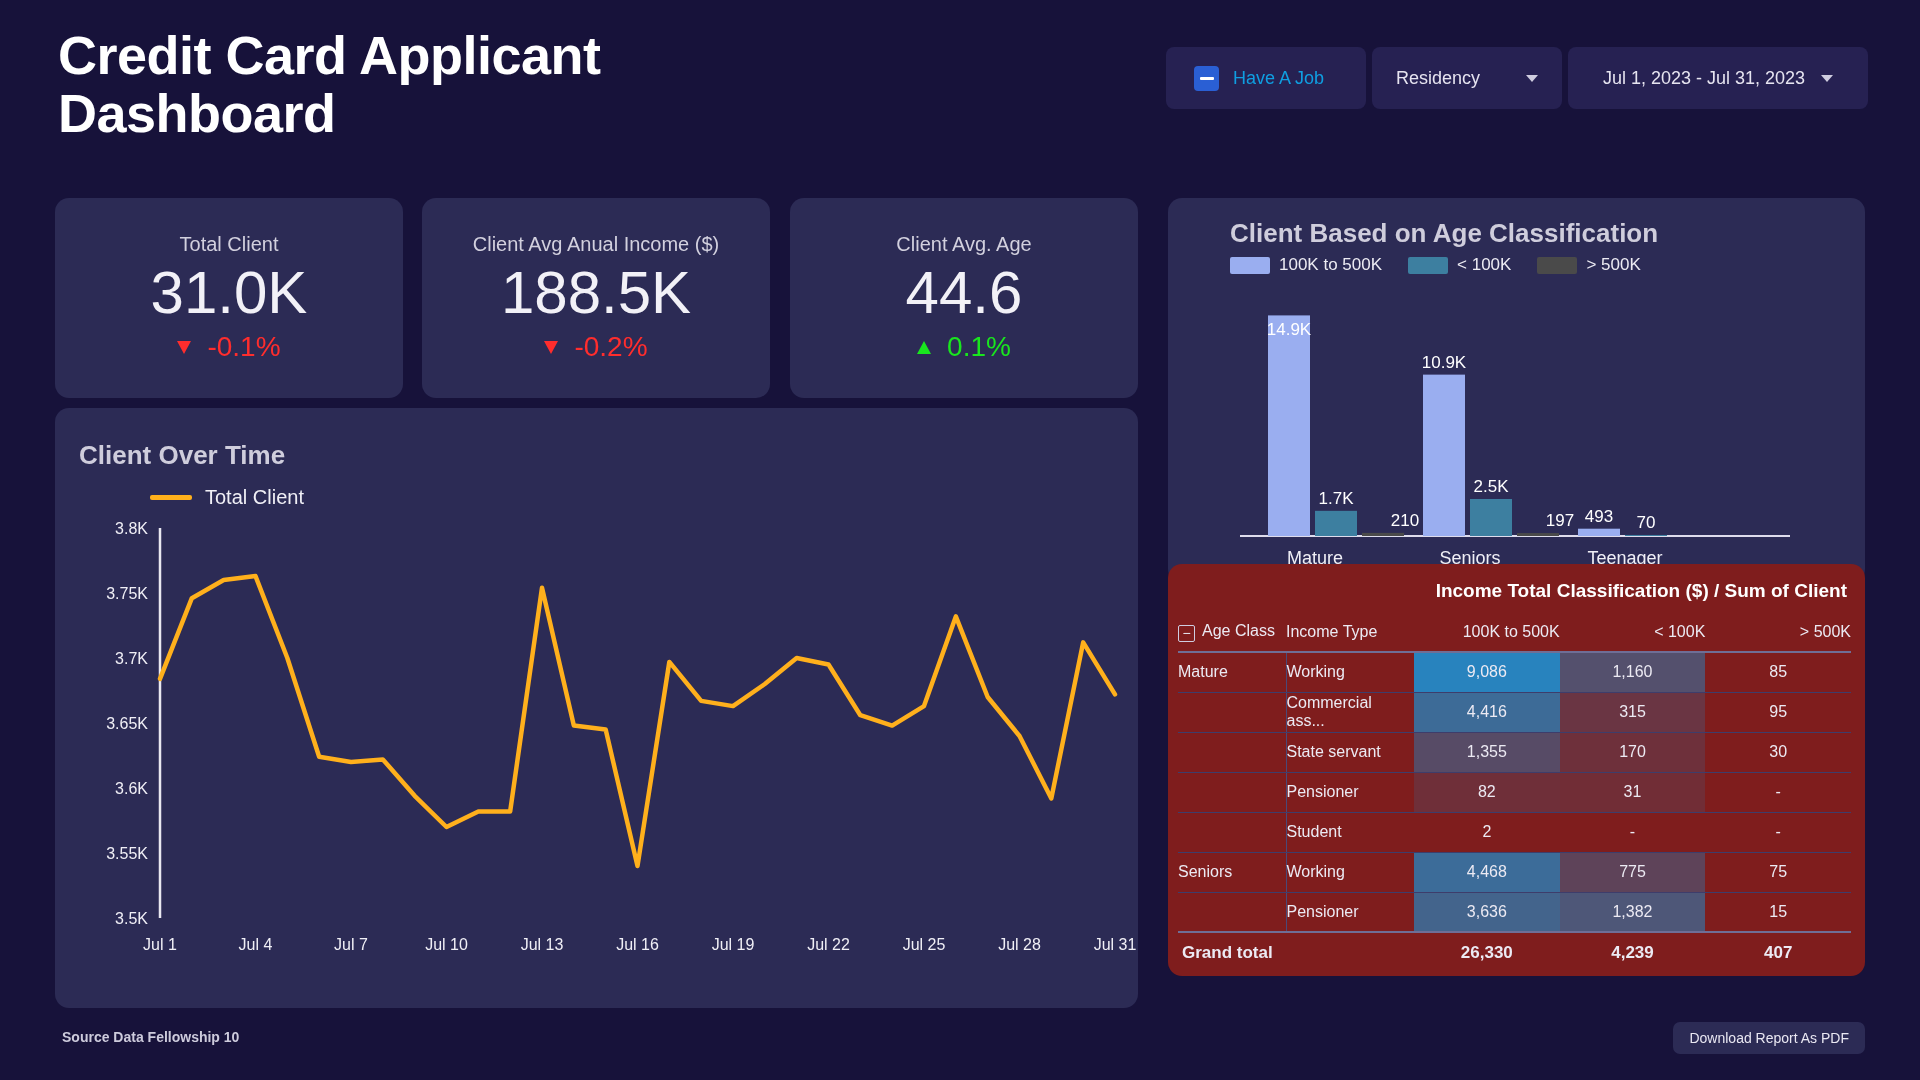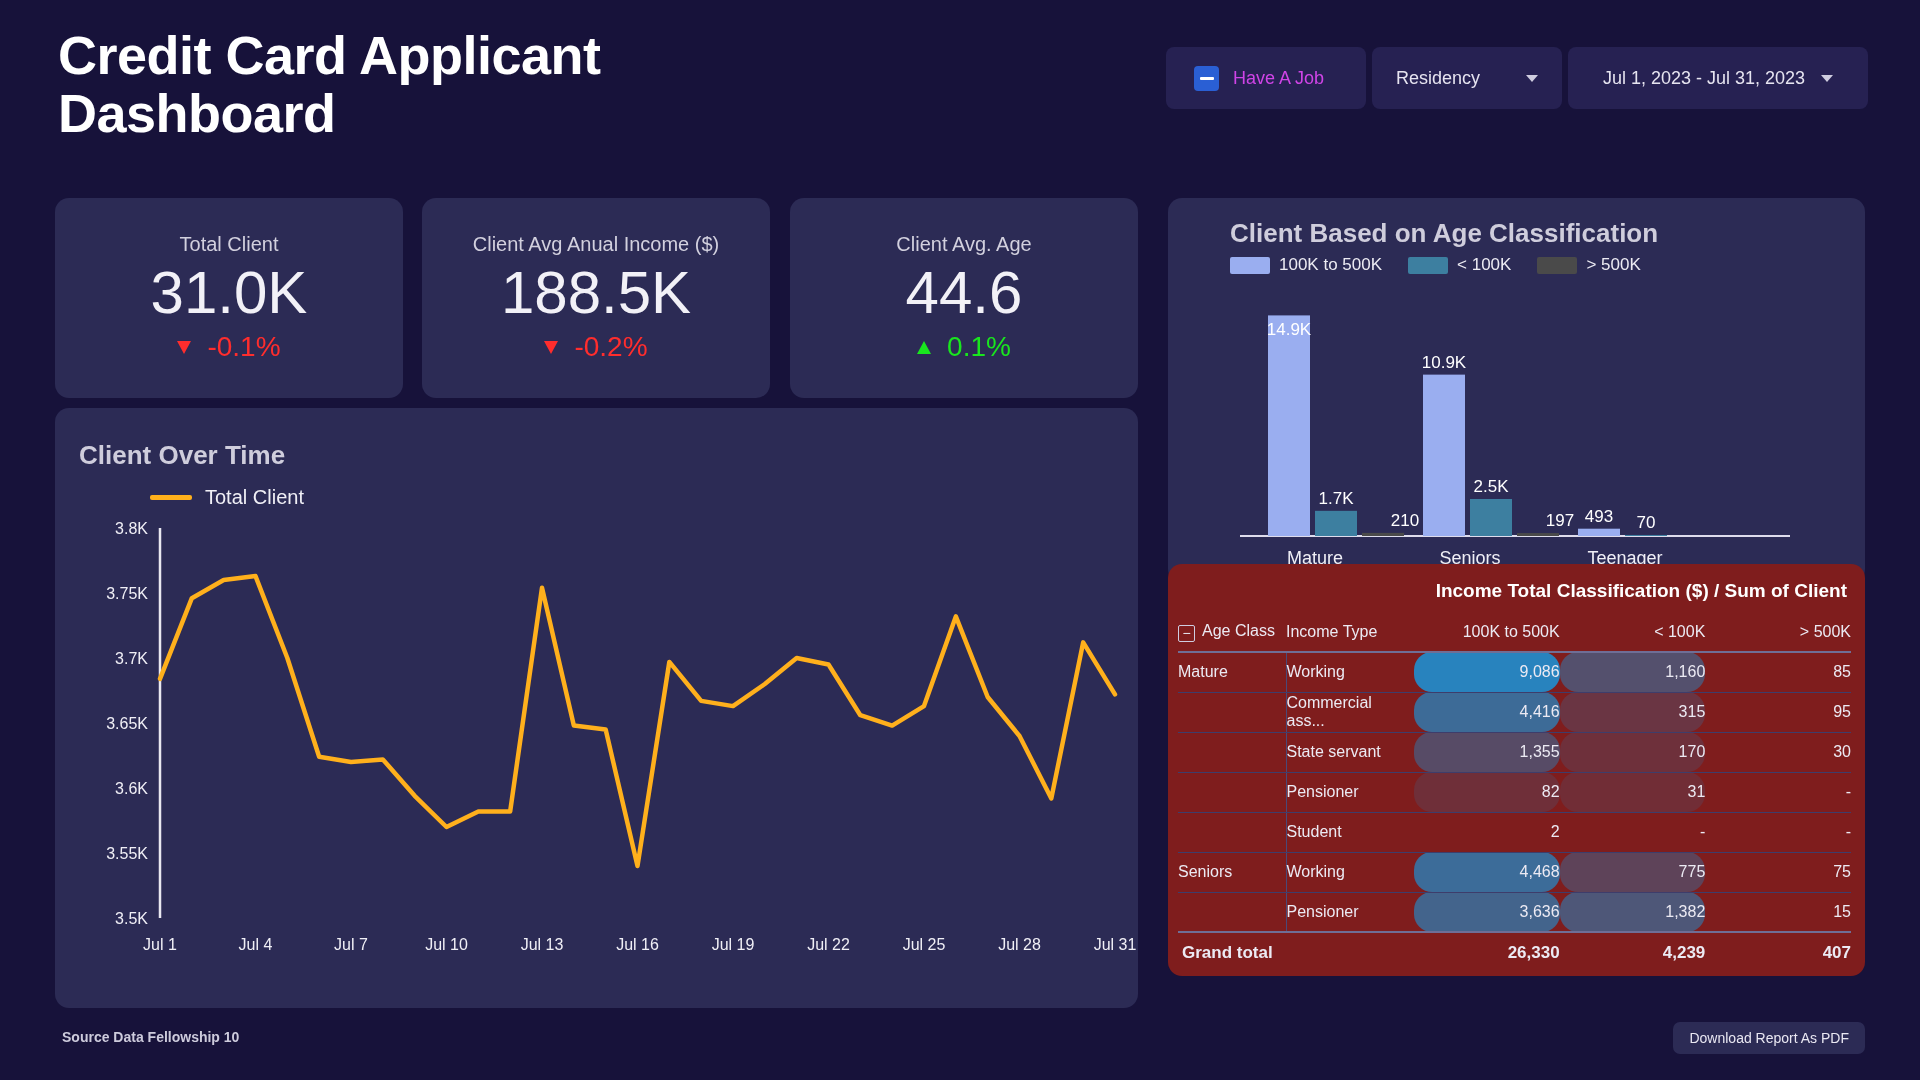--- a/index.html
+++ b/index.html
@@ -42,21 +42,21 @@
   .cb {
     width: 25px; height: 25px; border-radius: 4px; background: #2a5fd4;
     display: flex; align-items: center; justify-content: center; flex: none;
   }
   .cb i { display: block; width: 14px; height: 3px; background: #fff; border-radius: 1px; }
   .caret {
     width: 0; height: 0;
     border-left: 6px solid transparent; border-right: 6px solid transparent;
     border-top: 7px solid #cfcde0; margin-left: 16px;
   }
-  .lbl-dim { color: #d946ef; opacity: .95; }
+  .lbl-dim { color: #0ea5e9; opacity: .95; }
 
   
   .kpi {
     position: absolute; top: 198px; height: 200px;
     background: #2c2b55; border-radius: 14px;
     display: flex; flex-direction: column; align-items: center; justify-content: center;
   }
   .kpi-1 { left: 55px;  width: 348px; }
   .kpi-2 { left: 422px; width: 348px; }
   .kpi-3 { left: 790px; width: 348px; }
@@ -120,21 +120,21 @@
   th.h-age  { width: 108px; text-align: left; padding-left: 2px; }
   th.h-inc  { width: 128px; text-align: left; padding-left: 8px; }
   th.h-num  { text-align: right; padding-right: 14px; }
   .expander {
     display: inline-block; width: 17px; height: 17px; line-height: 15px;
     border: 1.5px solid #cfcde0; border-radius: 2px; text-align: center;
     font-size: 14px; color: #e7e5f0; margin-right: 7px; vertical-align: -2px;
   }
   td.c-age { text-align: left; padding-left: 4px; color: #dcdae8; }
   td.c-inc { text-align: left; padding-left: 10px; border-left: 1px solid #4a4977; }
-  td.c-num { text-align: right; padding-right: 14px; border-radius: 18px; }
+  td.c-num { text-align: center; padding-right: 14px; }
   tr.drow td { border-bottom: 1px solid #3e3d6b; }
   tr.hrow th { border-bottom: 2px solid #6f6e96; }
   tr.total td {
     font-weight: 700; font-size: 17px;
     border-top: 2px solid #6f6e96; border-bottom: none;
   }
   tr.total td.c-age { padding-left: 4px; }
 
   
   .src {

